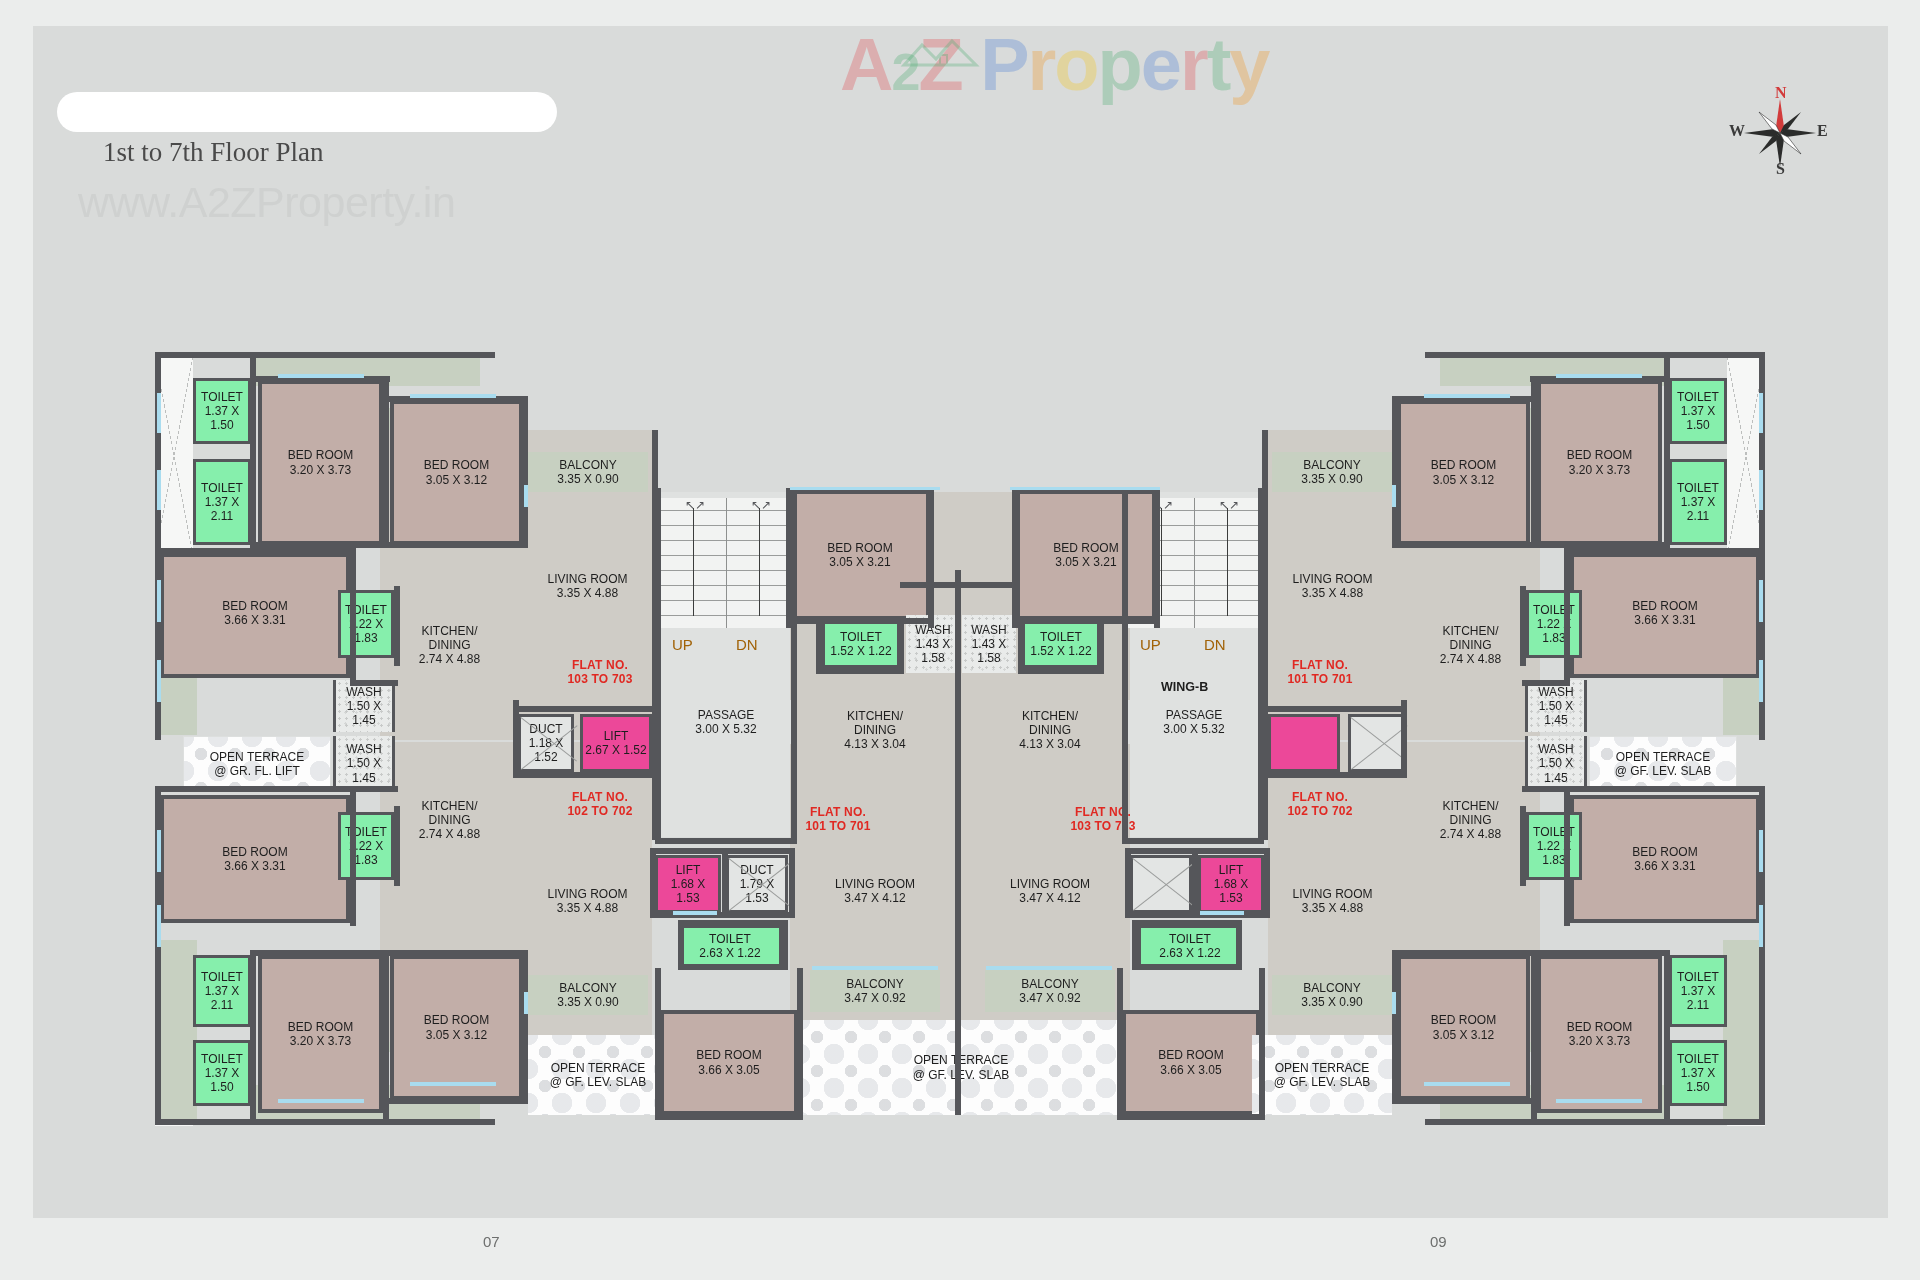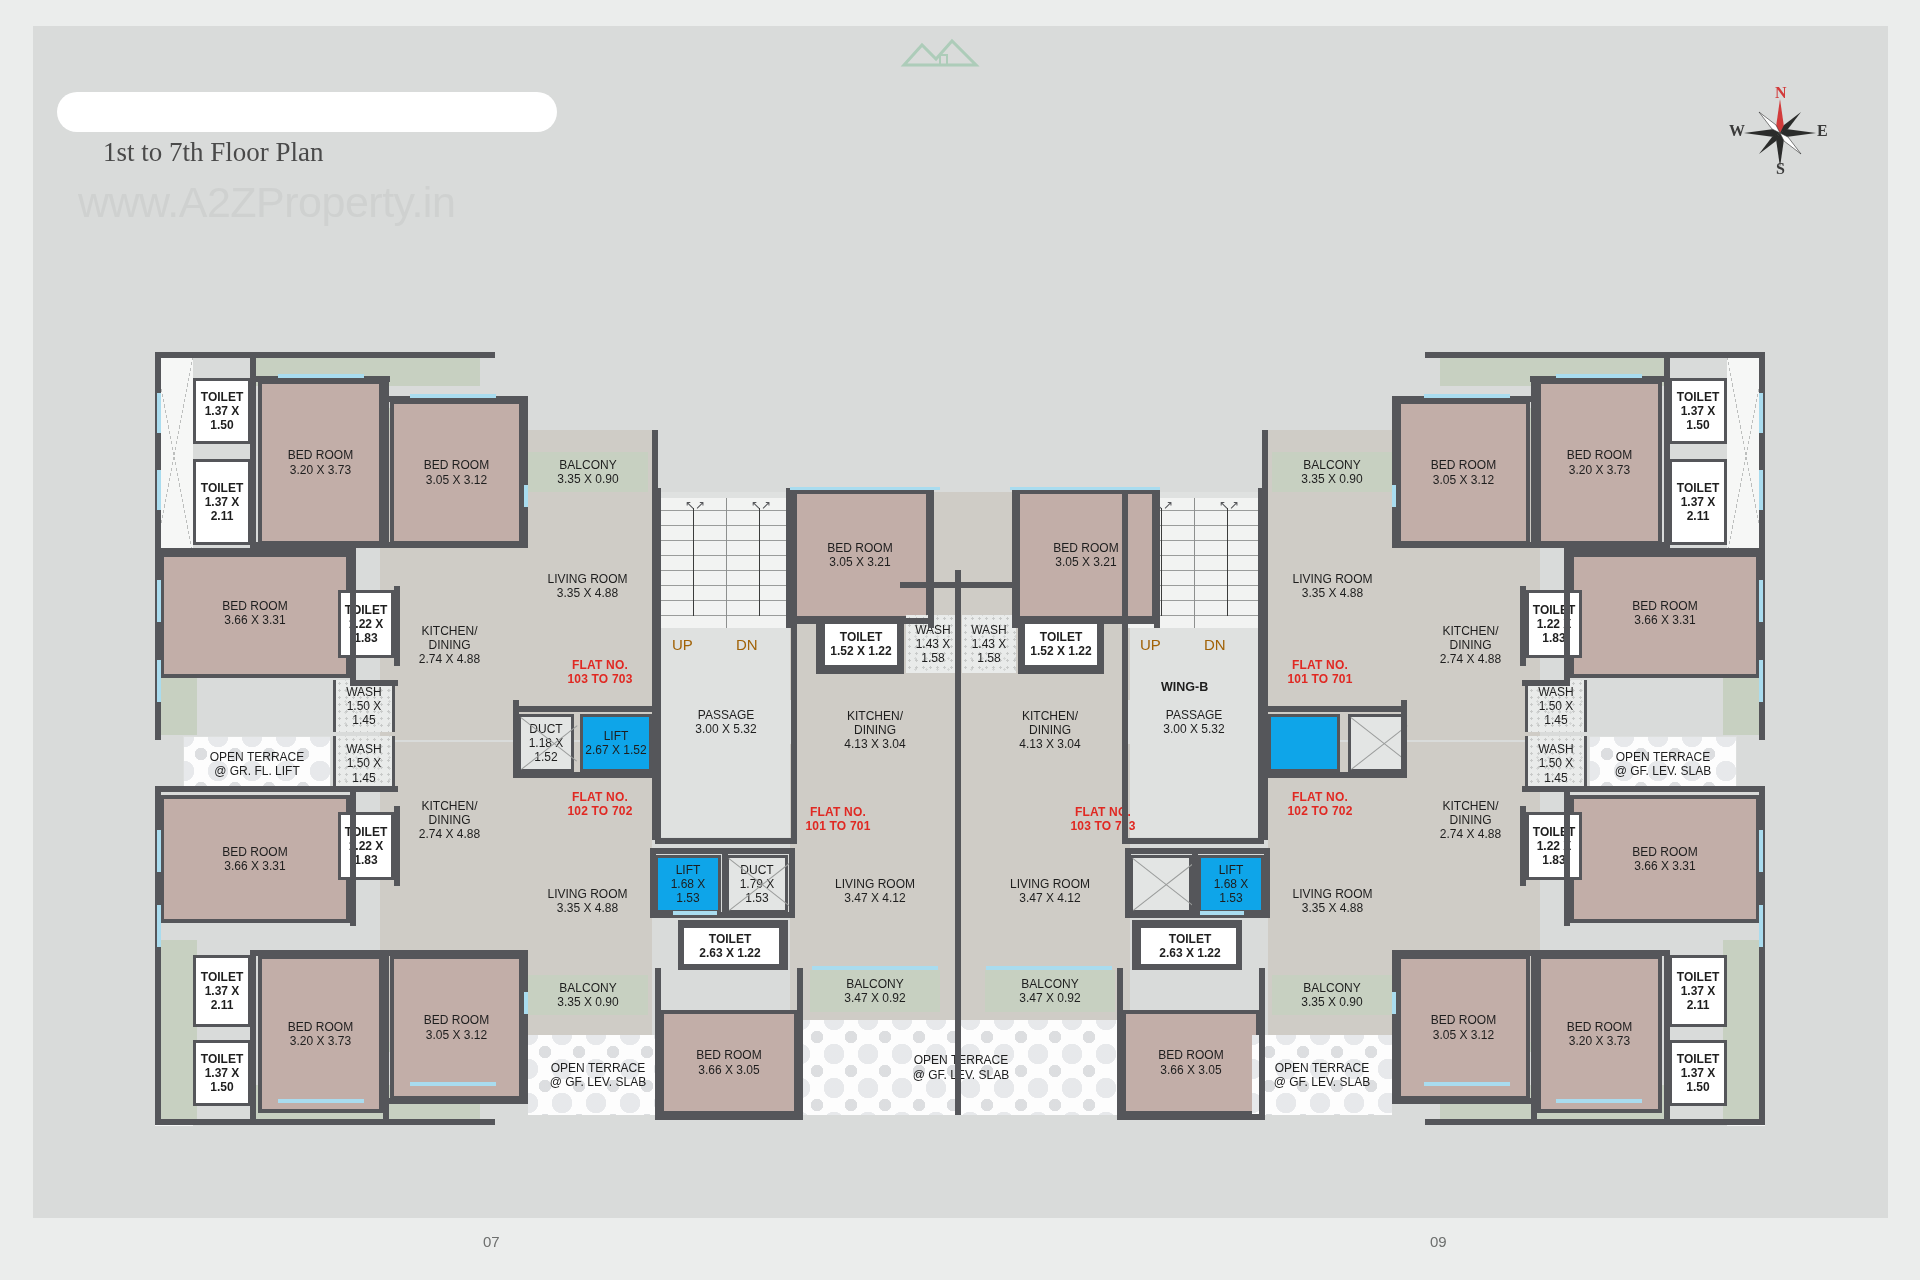--- a/index.html
+++ b/index.html
@@ -85,23 +85,23 @@
   .rm{
     position:absolute;box-sizing:border-box;
     display:flex;flex-direction:column;align-items:center;justify-content:center;
     text-align:center;line-height:1.18;color:#1e1e1e;
     font-family:"Liberation Sans",sans-serif;
   }
   .rm .nm{font-size:12px;}
   .rm .dm{font-size:12px;}
 
   .bed{background:#c2aea8;border:4px solid #55565a;}
-  .toilet{background:#ffffff;border:3px solid #55565a;font-weight:bold;}
+  .toilet{background:#86efac;border:3px solid #55565a;}
   .balc{background:#c7d0c1;}
-  .lift{background:#0ea5e9;border:3px solid #55565a;align-items:center;}
+  .lift{background:#ec4899;border:3px solid #55565a;align-items:center;}
   .duct{background:#e3e5e4;border:3px solid #55565a;}
   .liv{background:#cfccc6;}
   .kit{background:#cfccc6;}
   .pass{background:#dfe1e0;}
 
   .flatno{color:#e02822;font-weight:bold;font-size:12px;letter-spacing:.2px;}
   .wingl{font-weight:bold;font-size:12.5px;color:#1e1e1e;}
   .stair-lbl{font-size:15px;color:#a16207;}
 
   
@@ -151,20 +151,21 @@
 <body>
 
 <div id="page">
   <div class="band-inner"></div>
   <div class="footer-strip"></div>
 
   <div id="title-pill"></div>
   <div id="subtitle-text">1st to 7th Floor Plan</div>
   <div id="url-watermark">www.A2ZProperty.in</div>
 
+  <div id="logo-wm"><span class="c-a">A</span><span class="c-2">2</span><span class="c-z">Z</span>&nbsp;<span class="c-p">P</span><span class="c-r">r</span><span class="c-o">o</span><span class="c-pe">p</span><span class="c-e">e</span><span class="c-r2">r</span><span class="c-t">t</span><span class="c-y">y</span></div>
   <svg id="logo-roof" viewBox="0 0 80 36">
     <path d="M4 30 L22 10 L36 24 L52 6 L76 30 Z" fill="none" stroke="#49ab6e" stroke-width="3"></path>
     <rect x="40" y="20" width="7" height="10" fill="none" stroke="#49ab6e" stroke-width="2"></rect>
   </svg>
 
   <div id="compass">
     <svg width="90" height="100" viewBox="0 0 90 100">
       <g transform="translate(45,45)">
         <polygon points="0,-34 4,-6 0,0 -4,-6" fill="#d23b3b"></polygon>
         <polygon points="0,34 4,6 0,0 -4,6" fill="#2b2c2b"></polygon>

